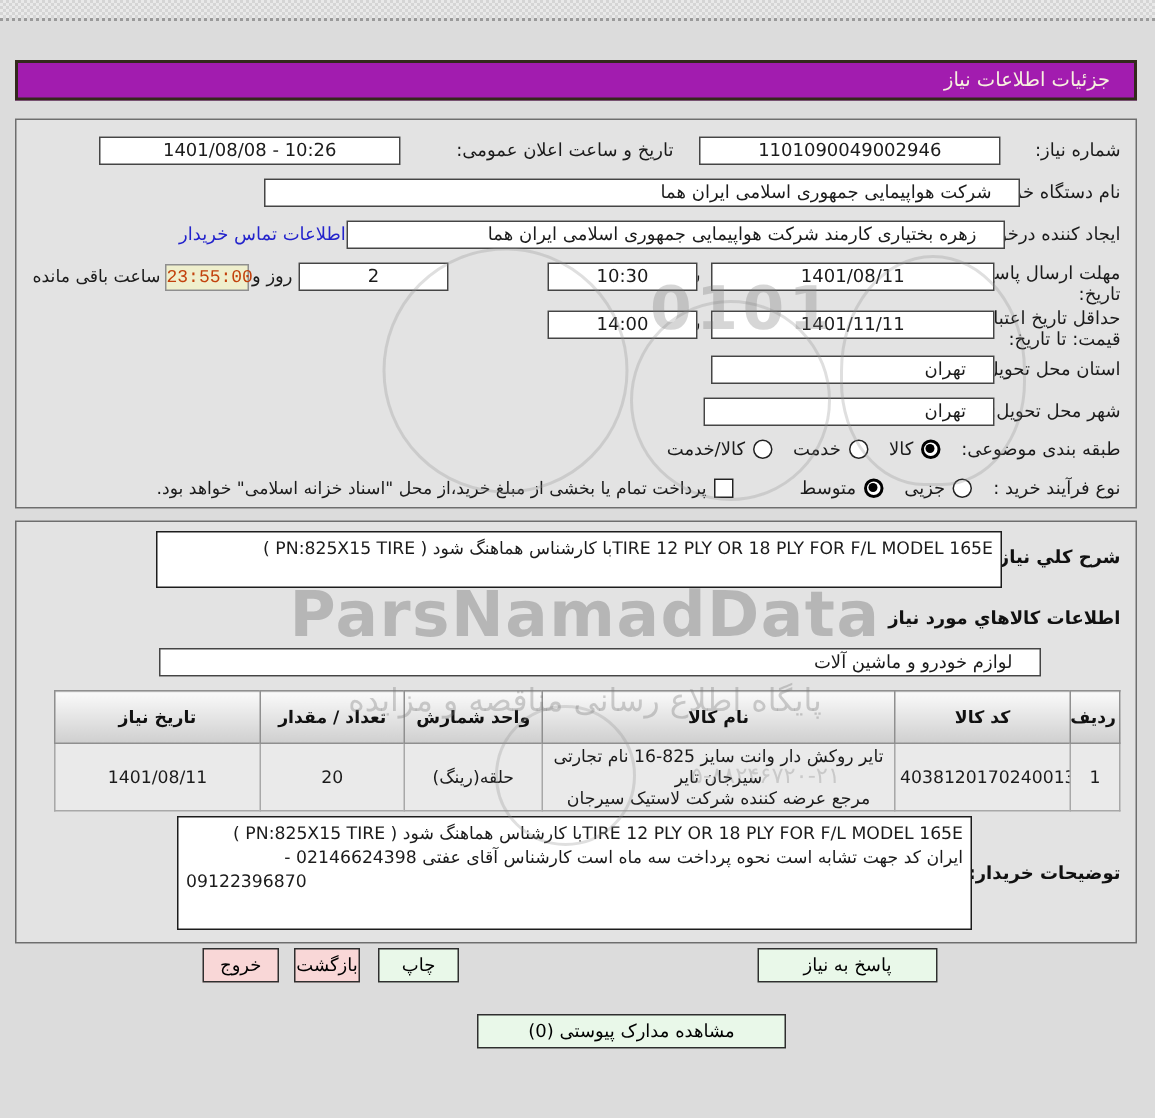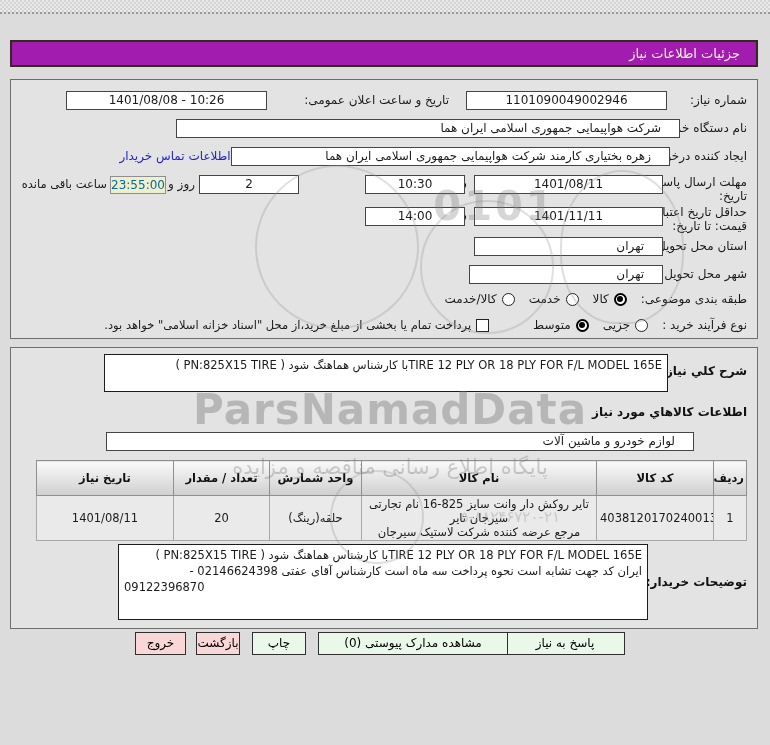--- a/index.html
+++ b/index.html
@@ -33,21 +33,21 @@
   .lblwrap{position:absolute;white-space:normal;line-height:14px;text-align:right;}
   .blbl{position:absolute;white-space:nowrap;font-weight:bold;color:#111;}
   .box{
     position:absolute;height:17px;background:#fff;border:1px solid #454545;
     font-size:12px;line-height:17px;padding:0 18px;overflow:hidden;white-space:nowrap;
   }
   .box.center{text-align:center;}
   .box.rstart{text-align:right;}
   .yellow{
     position:absolute;height:16px;background:#efefcd;border:1px solid #8f8f8f;
-    color:#0369a1;text-align:center;font-size:12px;line-height:16px;
+    color:#c2410c;text-align:center;font-size:12px;line-height:16px;font-family:Liberation Mono, monospace;
   }
   .link{position:absolute;color:#2323cc;white-space:nowrap;cursor:pointer;}
   .optrow{position:absolute;display:flex;align-items:center;gap:14px;direction:rtl;}
   .opt{display:flex;align-items:center;gap:5px;}
   .radio{
     width:13px;height:13px;border-radius:50%;
     background:#fff;border:1px solid #222;box-sizing:border-box;flex:0 0 auto;
     position:relative;
   }
   .radio.checked{border:2px solid #000;}
@@ -230,21 +230,21 @@
 
     <div class="blbl" style="right:10px;top:227px;">توضیحات خریدار:</div>
     <div class="bigbox" style="left:107px;top:196px;width:530px;height:76px;">
       <div>TIRE 12 PLY OR 18 PLY  FOR F/L MODEL 165Eبا کارشناس هماهنگ شود ( PN:825X15 TIRE )</div>
       <div>ایران کد جهت تشابه است نحوه پرداخت سه  ماه است کارشناس آقای عفتی  02146624398  -</div>
       <div class="ltrleft">09122396870</div>
     </div>
   </div>
 
   <button class="btn green" style="left:505px;width:120px;">پاسخ به نیاز</button>
-  <button class="btn green" style="left:318px;width:190px;">مشاهده مدارک پیوستی (0)</button>
+  <button class="btn green" style="left:318px;width:206px;margin-top:44px;">مشاهده مدارک پیوستی (0)</button>
   <button class="btn green" style="left:252px;width:54px;">چاپ</button>
   <button class="btn pink" style="left:196px;width:44px;">بازگشت</button>
   <button class="btn pink" style="left:135px;width:51px;">خروج</button>
 
   <div class="wm wm-circle c1"></div>
   <div class="wm wm-circle c2"></div>
   <div class="wm wm-circle c3"></div>
   <div class="wm wm-circle c4"></div>
   <div class="wm wm-digits">
     <div>0101</div>

